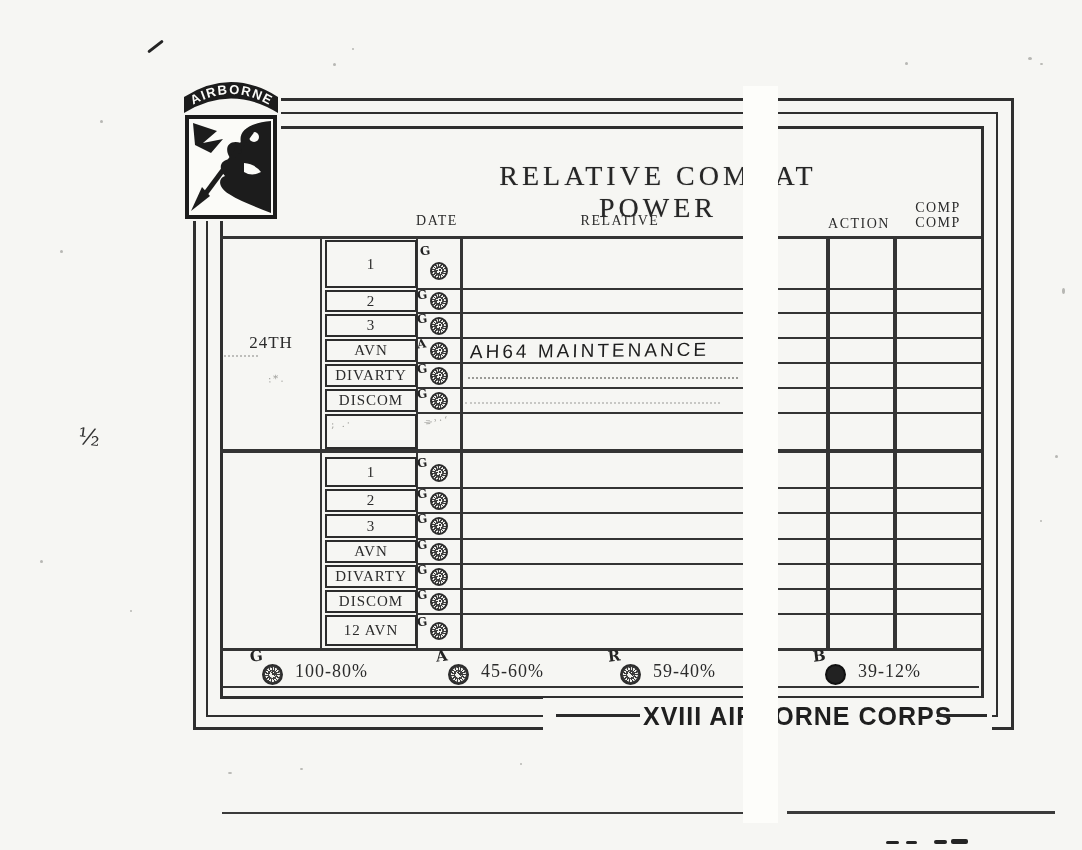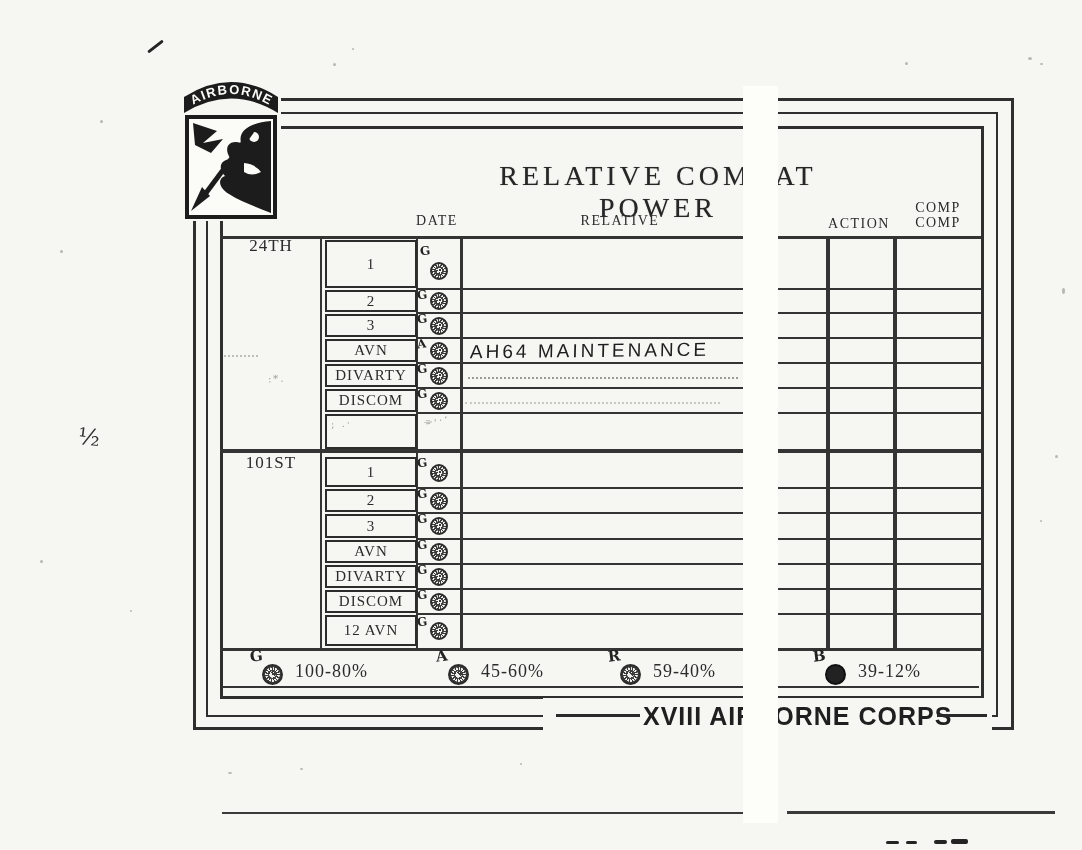--- a/index.html
+++ b/index.html
@@ -10,21 +10,21 @@
   .frame.mid{border-width:2px;}
   
   .hline{position:absolute;background:#343434;height:2px;}
   .vline{position:absolute;background:#343434;width:2px;}
   .dotline{position:absolute;border-top:2px dotted #9a9a96;height:0;}
   
   .title{position:absolute;font-size:28px;letter-spacing:4px;text-align:center;
          color:#262626;text-shadow:0 0 1px #55555588;}
   .hdr{position:absolute;font-size:14px;letter-spacing:1.5px;text-align:center;color:#2b2b2b;}
   
-  .unitcell{position:absolute;left:222px;width:98px;display:flex;
+  .unitcell{position:absolute;left:222px;width:98px;display:flex;align-items:center;
             justify-content:center;font-size:17px;letter-spacing:1px;}
   .srow{position:absolute;left:325px;width:92px;border:2px solid #2c2c2c;box-sizing:border-box;
         display:flex;align-items:center;justify-content:center;}
   .slabel{font-size:15px;letter-spacing:1px;white-space:nowrap;}
   
   .evalcell{position:absolute;left:417px;width:44px;}
   .hl{font-family:"DejaVu Serif",serif;font-weight:700;font-size:12px;display:inline-block;
       transform:rotate(-7deg);color:#232323;line-height:1;}
   .stamp{display:inline-block;width:18px;height:18px;border-radius:50%;box-sizing:border-box;
          border:2px solid #2d2d2d;
@@ -99,23 +99,20 @@
   <div class="hline z2" style="left:416px;top:512px;width:565px;"></div>
   <div class="hline z2" style="left:416px;top:538px;width:565px;"></div>
   <div class="hline z2" style="left:416px;top:563px;width:565px;"></div>
   <div class="hline z2" style="left:416px;top:588px;width:565px;"></div>
   <div class="hline z2" style="left:416px;top:613px;width:565px;"></div>
   <div class="dotline z2" style="left:468px;top:377px;width:270px;"></div>
   <div class="dotline z2" style="left:465px;top:402px;width:255px;opacity:.5;"></div>
 
   <div class="unitcell z2" style="top:236px;height:214px;">
     <span>24TH</span>
-  </div>
-  <div class="unitcell z2" style="top:453px;height:195px;">
-    <span>101ST</span>
   </div>
   <div class="dotline z2" style="left:224px;top:355px;width:34px;opacity:.6;"></div>
   <div class="smudge z2" style="left:268px;top:373px;">:*.</div>
 
   <div class="srow z2" style="top:240px;height:48px;">
       <span class="slabel">1</span>
     </div>
   <div class="srow z2" style="top:290px;height:22px;">
       <span class="slabel">2</span>
     </div>

